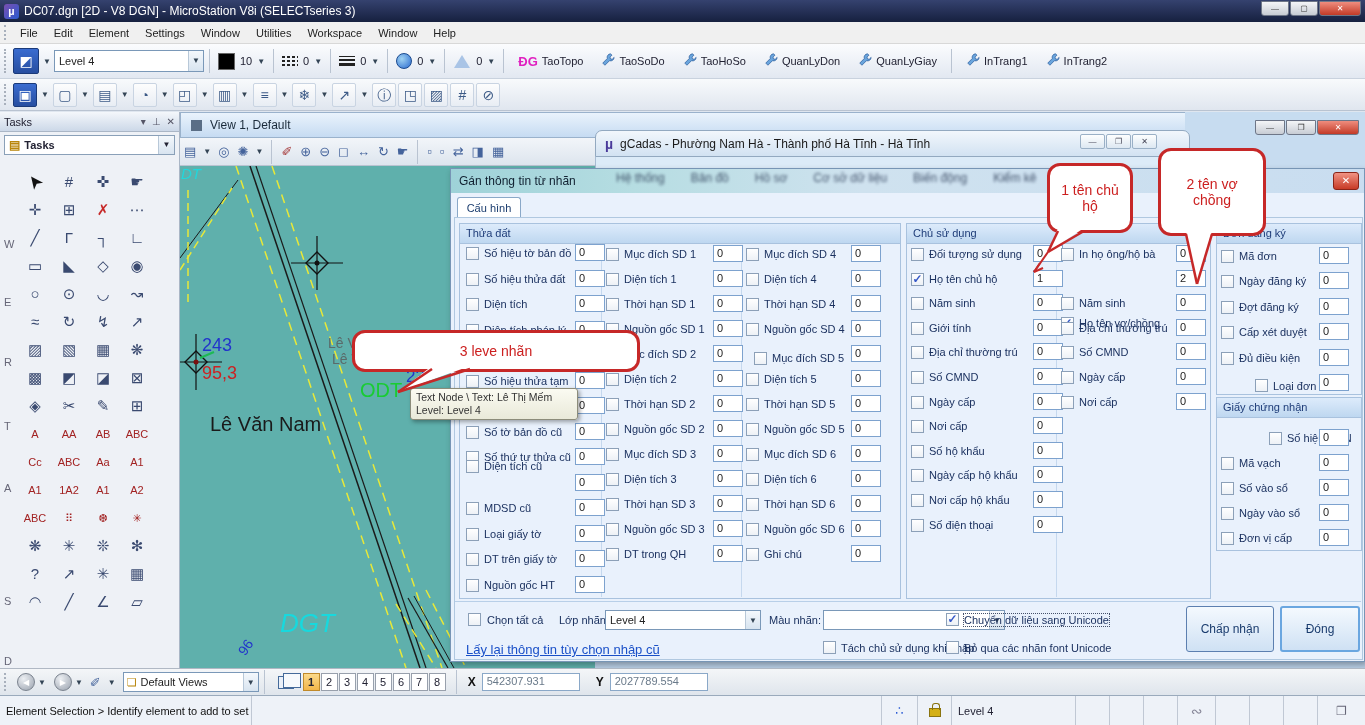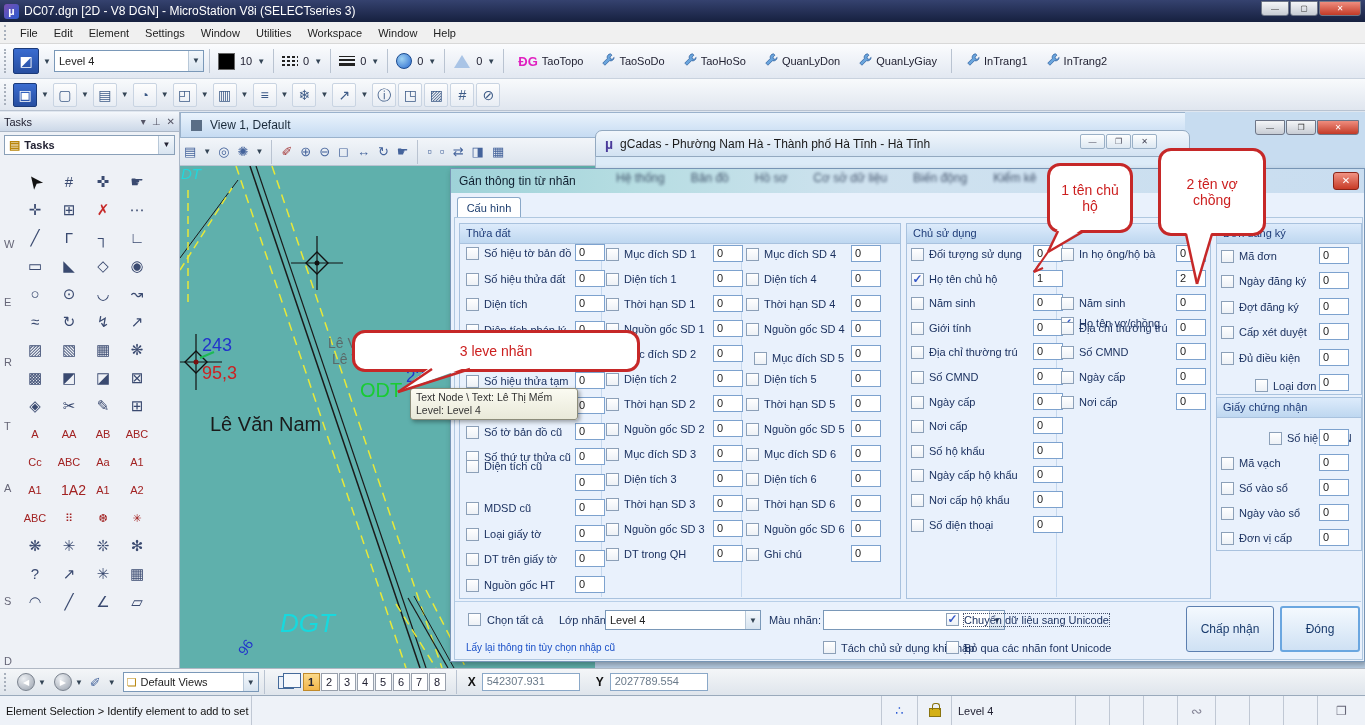--- a/index.html
+++ b/index.html
@@ -113,21 +113,21 @@
 
   .cb-row { position:absolute; height:18px; display:flex; align-items:center; font-size:11px; color:#1c3260; white-space:nowrap; }
   .cb { width:13px; height:13px; border:1px solid #8ca0b8; background:linear-gradient(#fff,#edf1f6); margin-right:5px; flex:none; }
   .cb.checked { position:relative; }
   .cb.checked::after { content:"✓"; position:absolute; left:0; top:-2px; width:11px; color:#3558c8; font-size:12px; font-weight:bold; text-align:center; }
   .vbox { position:absolute; width:30px; height:17px; border:1px solid #7da2ce; background:#fff;
     font-size:11px; color:#222; padding:1px 3px; }
 
   #dlg-footer-sep { position:absolute; left:4px; top:432px; width:906px; height:1px; background:#b8cfe8; }
   .flabel { position:absolute; font-size:11px; color:#1c3260; white-space:nowrap; }
-  .flink { position:absolute; font-size:10px; color:#1a50c8; white-space:nowrap; }
+  .flink { position:absolute; font-size:13px; color:#1a50c8; text-decoration:underline; white-space:nowrap; }
   .fcb { position:absolute; width:13px; height:13px; border:1px solid #8ca0b8; background:linear-gradient(#fff,#edf1f6); }
   .fcb.checked::after { content:"✓"; display:block; margin-top:-2px; color:#3558c8; font-size:12px; font-weight:bold; text-align:center; }
   .focus-dotted { outline:1px dotted #44506a; }
   .dlg-btn { position:absolute; width:88px; height:46px; border:1px solid #5c7fb0; border-radius:3px;
     background:linear-gradient(#f4f9fe,#cfe1f4); font-size:12px; color:#1a3c6e; text-align:center; line-height:44px; }
   .dlg-btn.focused { border:2px solid #6aa6e0; line-height:42px; }
 
   
   #map-tooltip { position:absolute; left:410px; top:388px; width:168px; height:32px; z-index:72;
     background:linear-gradient(#fbfbf2,#e9e9d9); border:1px solid #8c8c7a; border-radius:3px;
@@ -370,21 +370,21 @@
           <div class="task-cell" style="color: rgb(162, 34, 34); font-size: 11px;">ABC</div>
         </div>
         <div class="task-row">
           <div class="task-cell" style="color: rgb(162, 34, 34); font-size: 11px;">Cc</div>
           <div class="task-cell" style="color: rgb(162, 34, 34); font-size: 11px;">ABC</div>
           <div class="task-cell" style="color: rgb(162, 34, 34); font-size: 11px;">Aa</div>
           <div class="task-cell" style="color: rgb(162, 34, 34); font-size: 11px;">A1</div>
         </div>
         <div class="task-row">
           <div class="task-cell" style="color: rgb(162, 34, 34); font-size: 11px;">A1</div>
-          <div class="task-cell" style="color: rgb(162, 34, 34); font-size: 14px; text-align: right;">1A2</div>
+          <div class="task-cell" style="color: rgb(162, 34, 34); font-size: 11px;">1A2</div>
           <div class="task-cell" style="color: rgb(162, 34, 34); font-size: 11px;">A1</div>
           <div class="task-cell" style="color: rgb(162, 34, 34); font-size: 11px;">A2</div>
         </div>
         <div class="task-row">
           <div class="task-cell" style="color: rgb(162, 34, 34); font-size: 11px;">ABC</div>
           <div class="task-cell" style="color: rgb(162, 34, 34); font-size: 11px;">⠿</div>
           <div class="task-cell" style="color: rgb(162, 34, 34); font-size: 11px;">❆</div>
           <div class="task-cell" style="color: rgb(162, 34, 34); font-size: 11px;">✳</div>
         </div>
         <div class="task-row">

